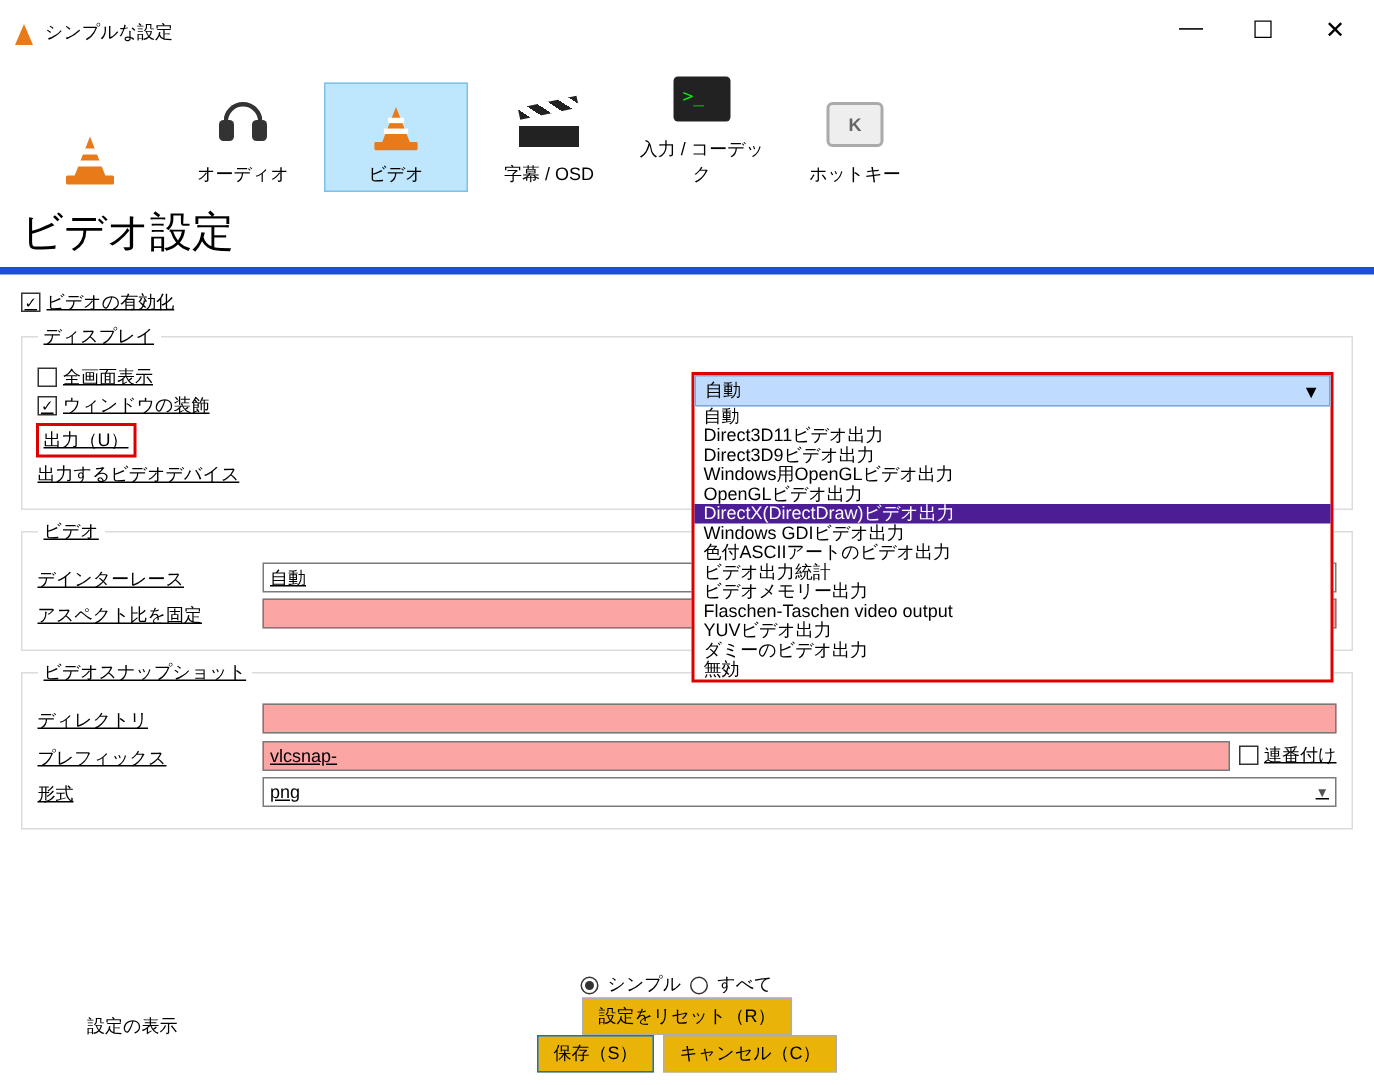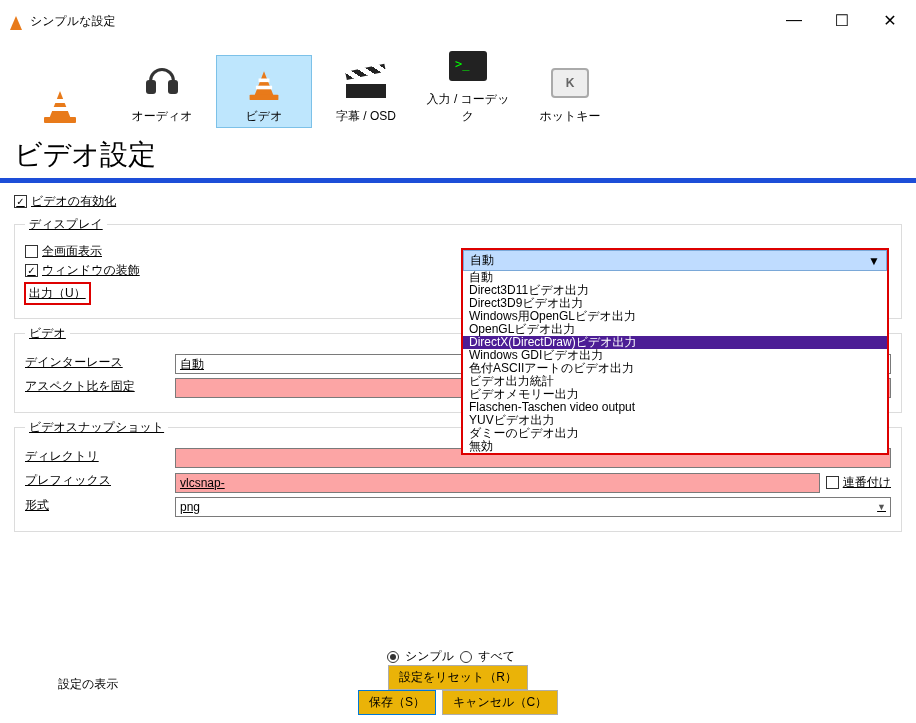--- a/index.html
+++ b/index.html
@@ -14,21 +14,21 @@
 .tab.selected { background: #bee6fd; border: 1px solid #7cc1e8; }
 .tab .ticon { height: 42px; display: flex; align-items: center; justify-content: center; }
 .tab .tlabel { margin-top: 4px; font-size: 12px; }
 .page-title { font-size: 28px; color: #000000; padding: 8px 14px 4px 14px; border-bottom: 5px solid #1d4ed8; margin-bottom: 10px; }
 .content { padding: 0 14px; text-decoration: underline; }
 .check { display: flex; align-items: center; gap: 4px; margin: 2px 0; }
 .cbox { width: 13px; height: 13px; border: 1px solid #333; display: flex; align-items: center; justify-content: center; font-size: 10px; }
 .cbox.chk::after { content: "✓"; color: #000; }
 fieldset { border: 1px solid #dcdcdc; margin: 6px 0; padding: 8px 10px 10px 10px; position: relative; }
 legend { padding: 0 4px; color: #000; }
-.row { display: flex; align-items: flex-start; margin: 4px 0; }
+.row { display: flex; align-items: flex-end; margin: 4px 0; }
 .lbl { width: 150px; }
 .field { flex: 1; }
 .txtinput { width: 100%; border: 1px solid #7a7a7a; padding: 2px 4px; background: #fca5a5; height: 20px; }
 .combo { width: 100%; border: 1px solid #7a7a7a; background: #fff; height: 20px; padding: 1px 4px; display: flex; justify-content: space-between; align-items: center; }
 .combo .arrow { font-size: 9px; color: #555; }
 .redbox { outline: 2px solid #d00; outline-offset: -1px; }
 .dropdown-open { position: absolute; left: 461px; top: 248px; width: 428px; border: 2px solid #d00; background: #fff; z-index: 5; }
 .dd-sel { background: #bfdcff; padding: 1px 6px; display: flex; justify-content: space-between; align-items: center; border: 1px solid #7aa8d8; }
 .dd-list { font-family: "MS Gothic", monospace; font-size: 12px; }
 .dd-item { padding: 0 6px; line-height: 13px; }
@@ -146,20 +146,23 @@
       <span class="cbox"></span>
       <span>全画面表示</span>
     </div>
     <div class="check">
       <span class="cbox chk"></span>
       <span>ウィンドウの装飾</span>
     </div>
     <div class="row">
       <span class="lbl redbox" style="width:auto;padding:2px 4px;">出力（U）</span>
     </div>
+    <div class="row">
+      <span class="lbl">出力するビデオデバイス</span>
+    </div>
   </fieldset>
 
   <fieldset>
     <legend>ビデオ</legend>
     <div class="row">
       <span class="lbl">デインターレース</span>
       <div class="field">
           <div class="combo">
             <span>自動</span>
             <span class="arrow">▼</span>

